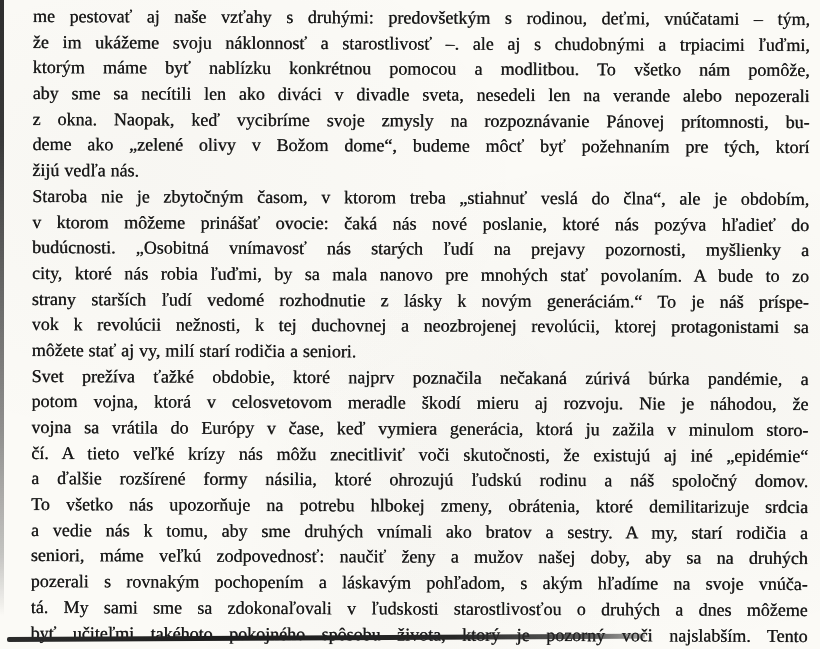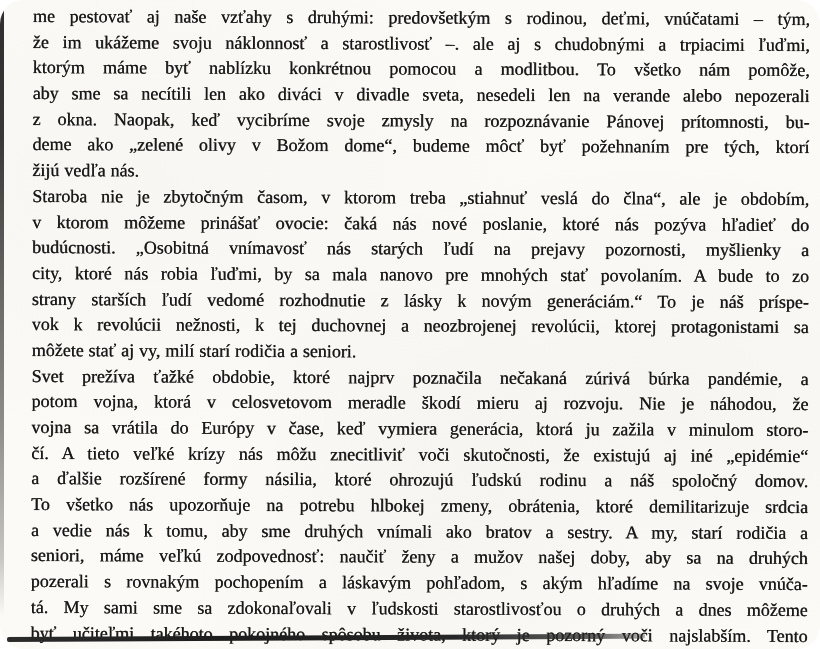--- a/index.html
+++ b/index.html
@@ -12,21 +12,20 @@
   .page {
     position: relative;
     width: 820px;
     height: 649px;
     background-color: #fbfaf6;
     background-image:
       radial-gradient(ellipse at 18% 28%, rgba(60,55,45,0.020), transparent 42%),
       radial-gradient(ellipse at 78% 62%, rgba(60,55,45,0.028), transparent 45%),
       radial-gradient(ellipse at 50% 90%, rgba(60,55,45,0.018), transparent 40%);
     overflow: hidden;
-    border-radius: 24px;
   }
   .doc-text {
     position: absolute;
     top: 4px;
     left: 33px;
     right: 10px;
     font-family: "Liberation Serif", "DejaVu Serif", serif;
     font-size: 18px;
     color: #181818;
     transform: rotate(0.22deg);

